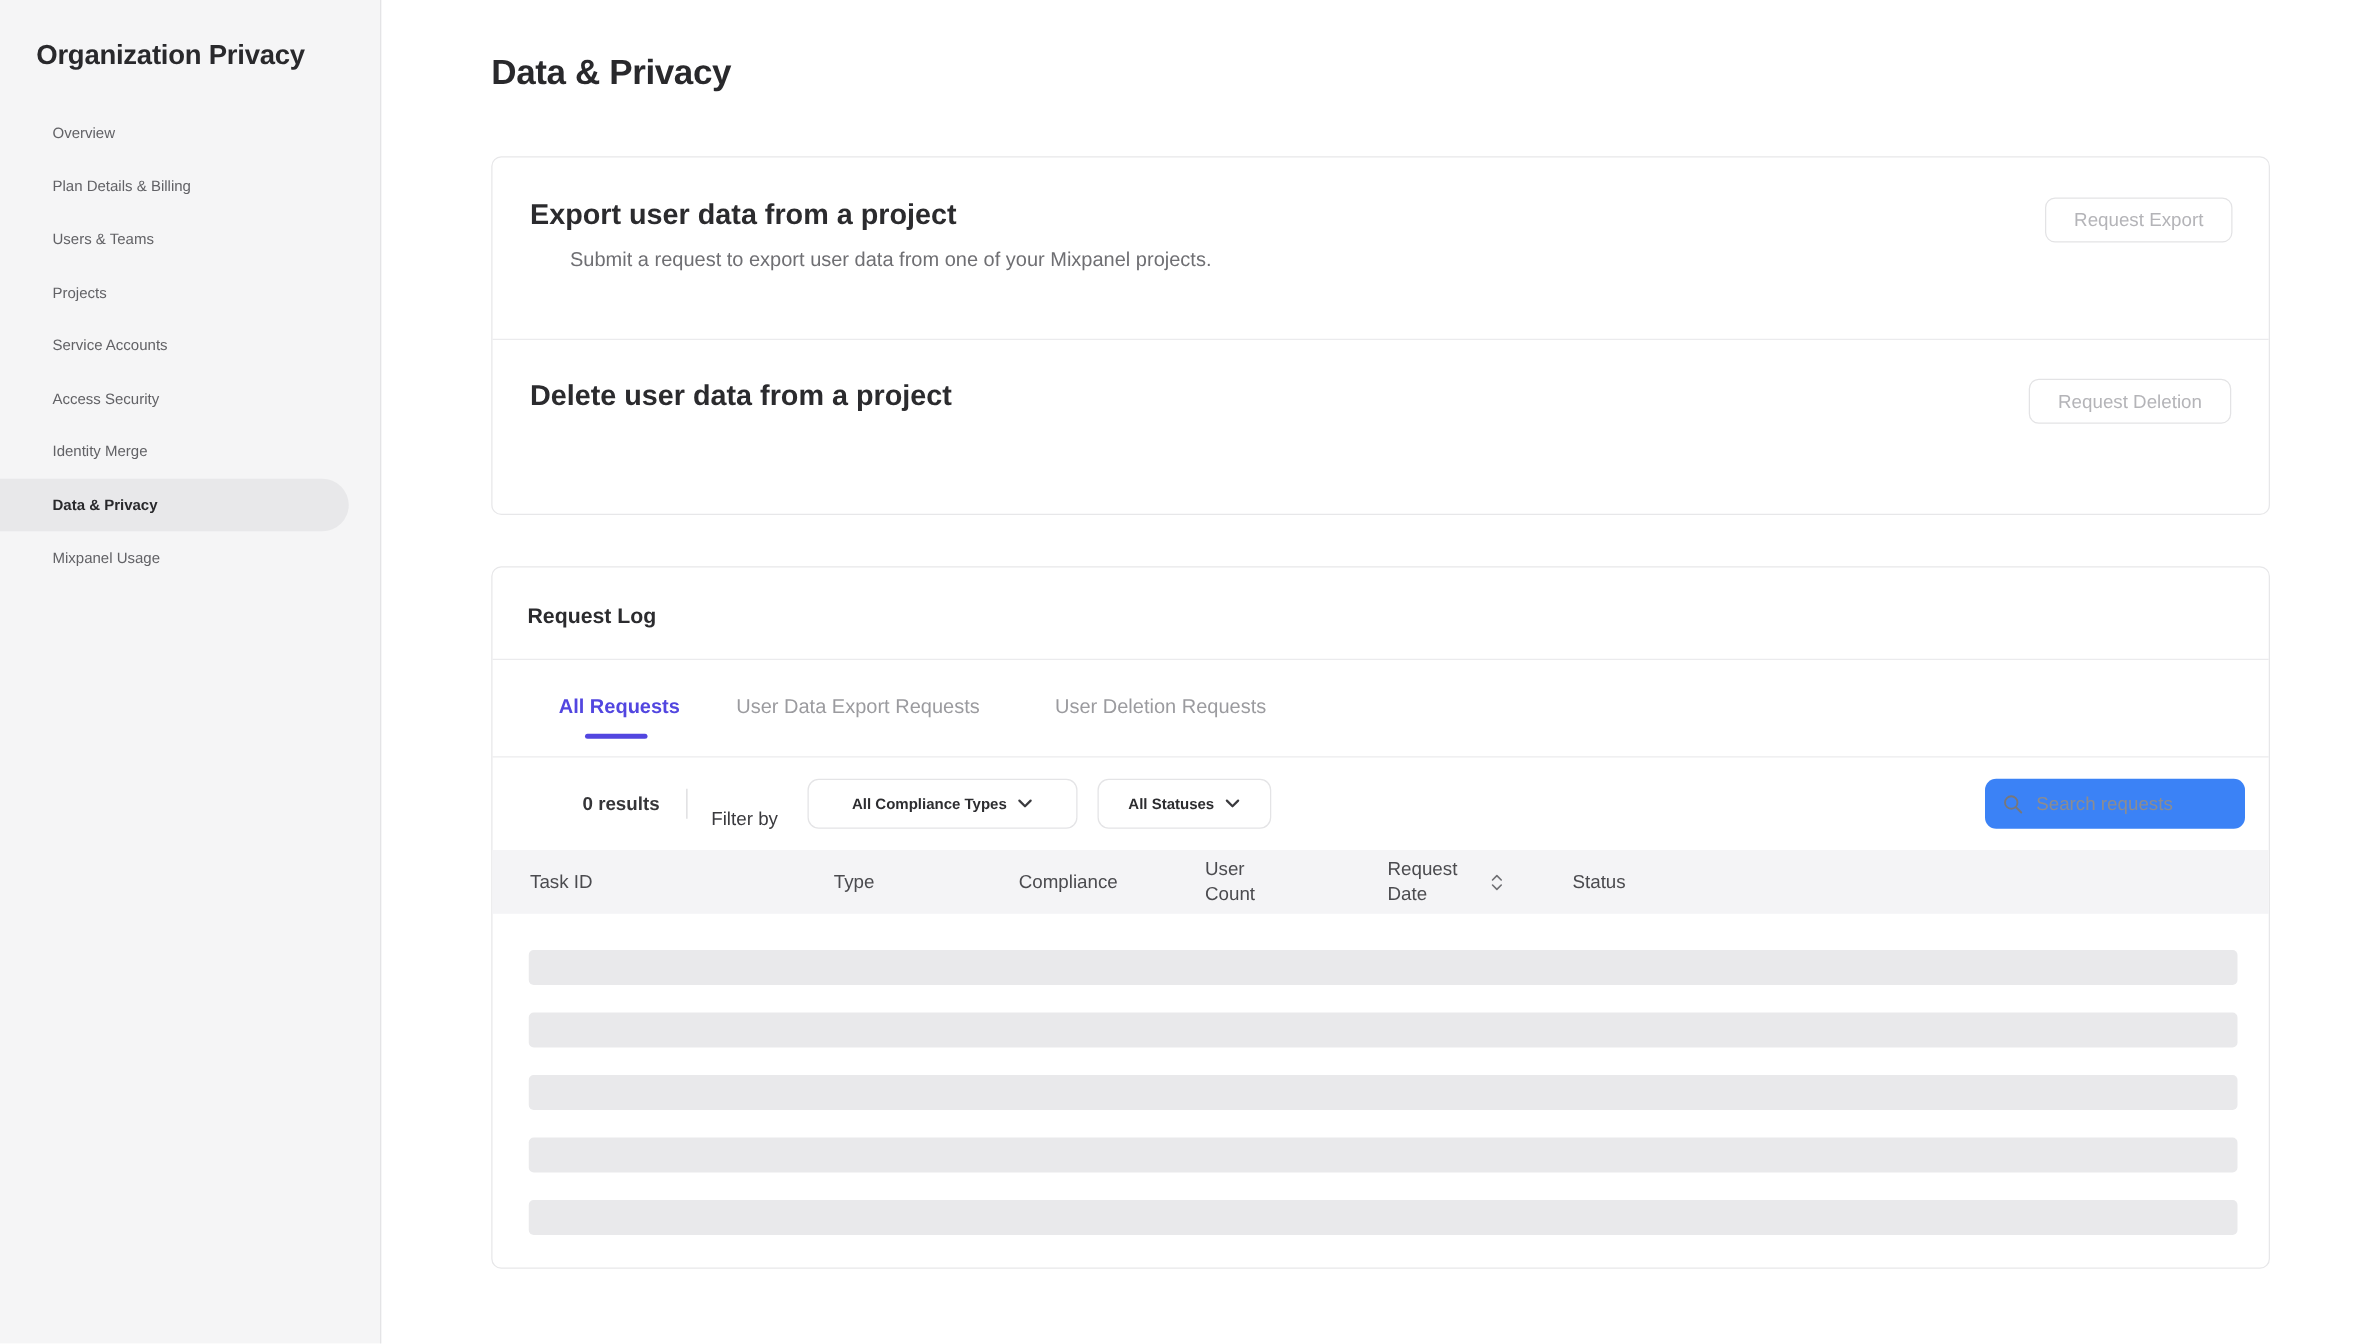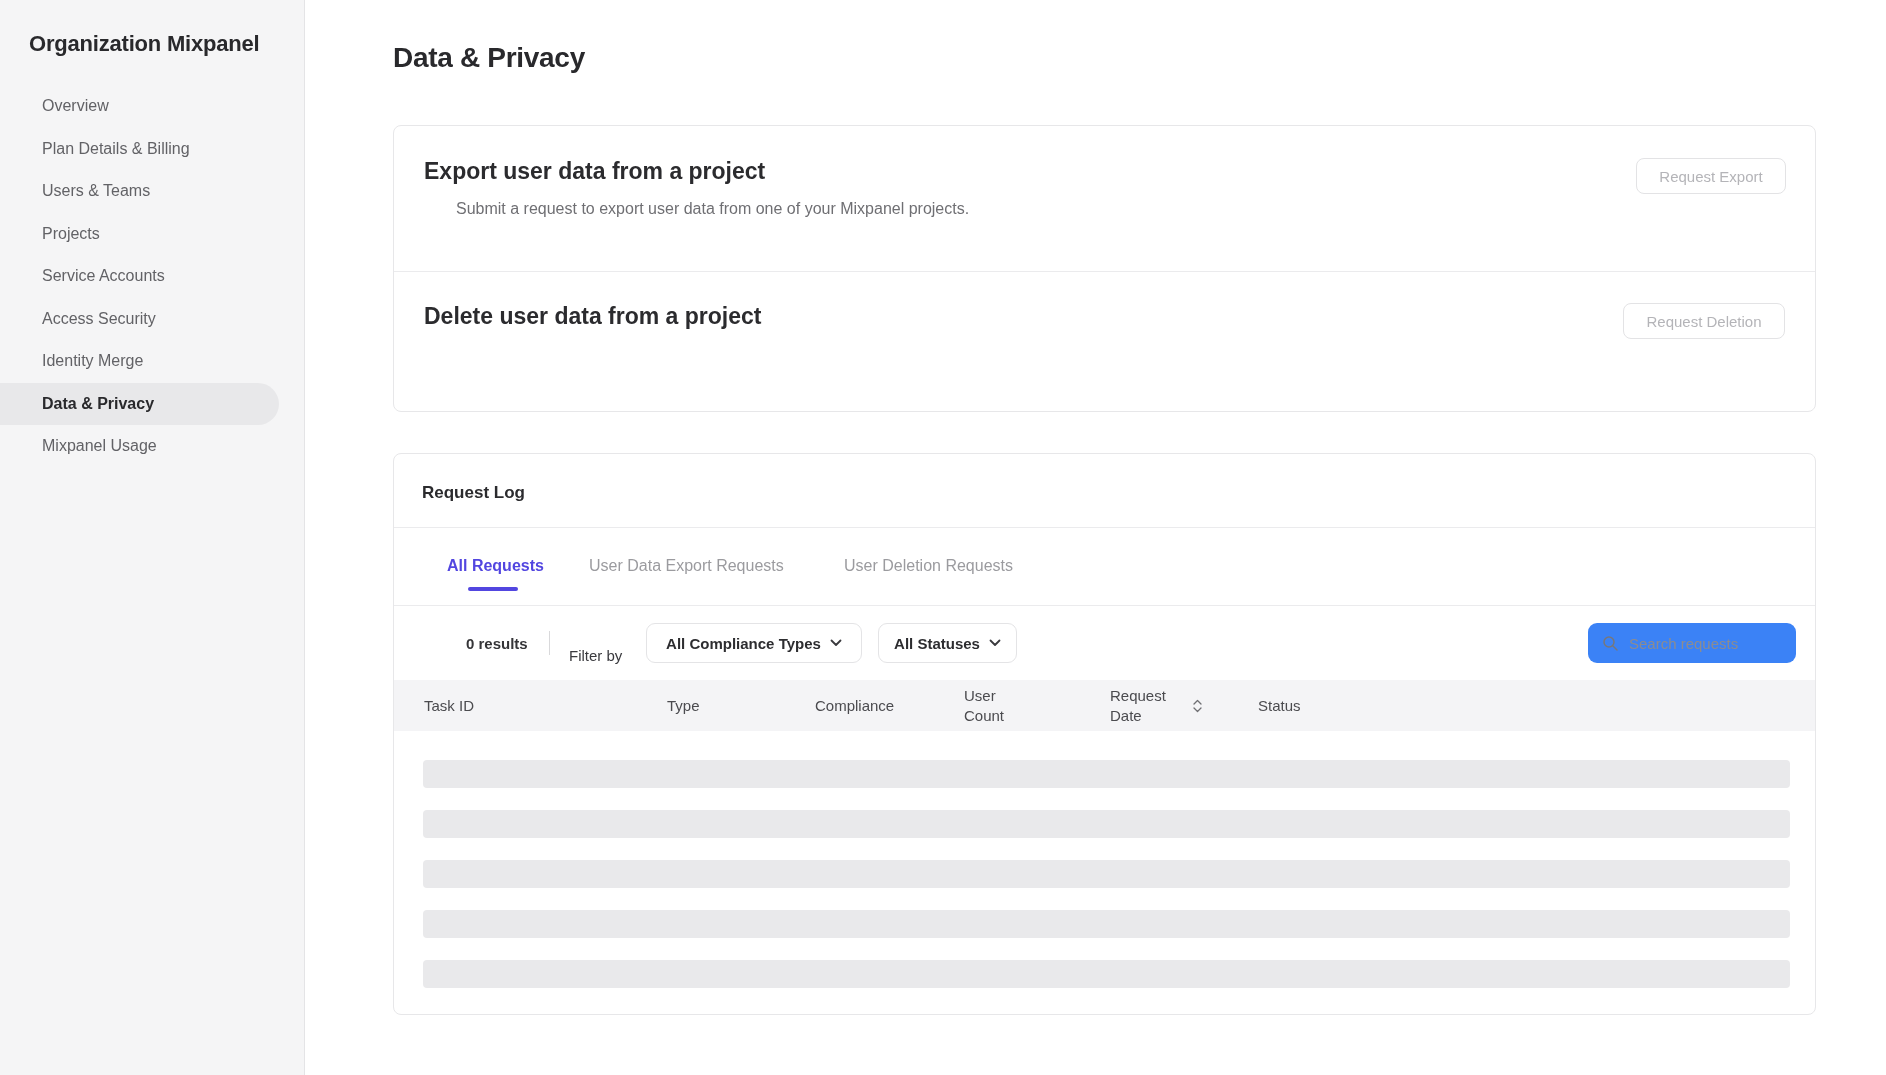--- a/index.html
+++ b/index.html
@@ -7,21 +7,21 @@
   body { font-family:"Liberation Sans", sans-serif; color:#2b2b2e; }
   .screen { position:relative; width:1886px; height:1075px; background:#ffffff; overflow:hidden; }
 
   
   .sidebar { position:absolute; left:0; top:0; width:305px; height:1075px;
              background:#f5f5f6; border-right:1px solid #e4e4e6; }
   .sidebar-title { position:absolute; left:29px; top:31px; font-size:22px; font-weight:700;
                    color:#29292c; letter-spacing:-0.2px; }
   .nav { position:absolute; left:0; top:85px; width:305px; }
   .nav-item { height:42.5px; line-height:42.5px; padding-left:42px; width:279px;
-              font-size:16px; color:#626266; cursor:pointer; white-space:nowrap; }
+              font-size:12px; color:#626266; cursor:pointer; white-space:nowrap; }
   .nav-item.selected { background:#e8e8ea; border-radius:0 21px 21px 0;
                        color:#29292c; font-weight:700; }
 
   
   .page-title { position:absolute; left:393px; top:42px; font-size:28px; font-weight:700;
                 color:#29292c; letter-spacing:-0.3px; }
 
   .card { position:absolute; left:393px; width:1423px; background:#ffffff;
           border:1px solid #e7e7e9; border-radius:8px; }
   .card1 { top:125px; height:287px; }
@@ -44,21 +44,21 @@
   .tab.inactive { color:#9b9b9f; font-weight:400; }
   .tab-underline { position:absolute; top:133px; width:50px; height:4px; border-radius:2px;
                    background:#5246e0; }
 
   .results-count { position:absolute; left:72px; top:181px; font-size:15px; font-weight:600; color:#353538; }
   .v-sep { position:absolute; left:155px; top:177px; width:1px; height:24px; background:#d9d9db; }
   .filter-by { position:absolute; left:175px; top:193px; font-size:15px; font-weight:500; color:#3a3a3e; }
 
   .dd-btn { position:absolute; top:169px; height:40px; border:1px solid #e4e4e6; border-radius:9px;
             background:#ffffff; display:flex; align-items:center; justify-content:center; gap:9px;
-            font-size:15px; font-weight:600; color:#2d2d30; cursor:pointer;
+            font-size:12px; font-weight:600; color:#2d2d30; cursor:pointer;
             font-family:"Liberation Sans", sans-serif; }
   .dd1 { left:252px; width:216px; }
   .dd2 { left:484px; width:139px; }
 
   .search-box { position:absolute; left:1194px; top:169px; width:208px; height:40px;
                 background:#3b82f6; border-radius:9px; display:flex; align-items:center;
                 padding-left:14px; gap:10px; }
   .search-box input { border:none; outline:none; background:transparent; flex:1; height:100%;
                       font-size:15px; color:#3a3a3e; font-family:"Liberation Sans", sans-serif; }
   .search-box input::placeholder { color:#8c8c90; }
@@ -79,21 +79,21 @@
               background:#e9e9eb; }
 
   .icon { display:inline-flex; align-items:center; justify-content:center; }
 </style>
 </head>
 <body>
 
 <div class="screen">
 
   <div class="sidebar">
-    <div class="sidebar-title">Organization Mixpanel</div>
+    <div class="sidebar-title">Organization Privacy</div>
     <div class="nav">
       <div class="nav-item">Overview</div>
       <div class="nav-item">Plan Details &amp; Billing</div>
       <div class="nav-item">Users &amp; Teams</div>
       <div class="nav-item">Projects</div>
       <div class="nav-item">Service Accounts</div>
       <div class="nav-item">Access Security</div>
       <div class="nav-item">Identity Merge</div>
       <div class="nav-item selected">Data &amp; Privacy</div>
       <div class="nav-item">Mixpanel Usage</div>

